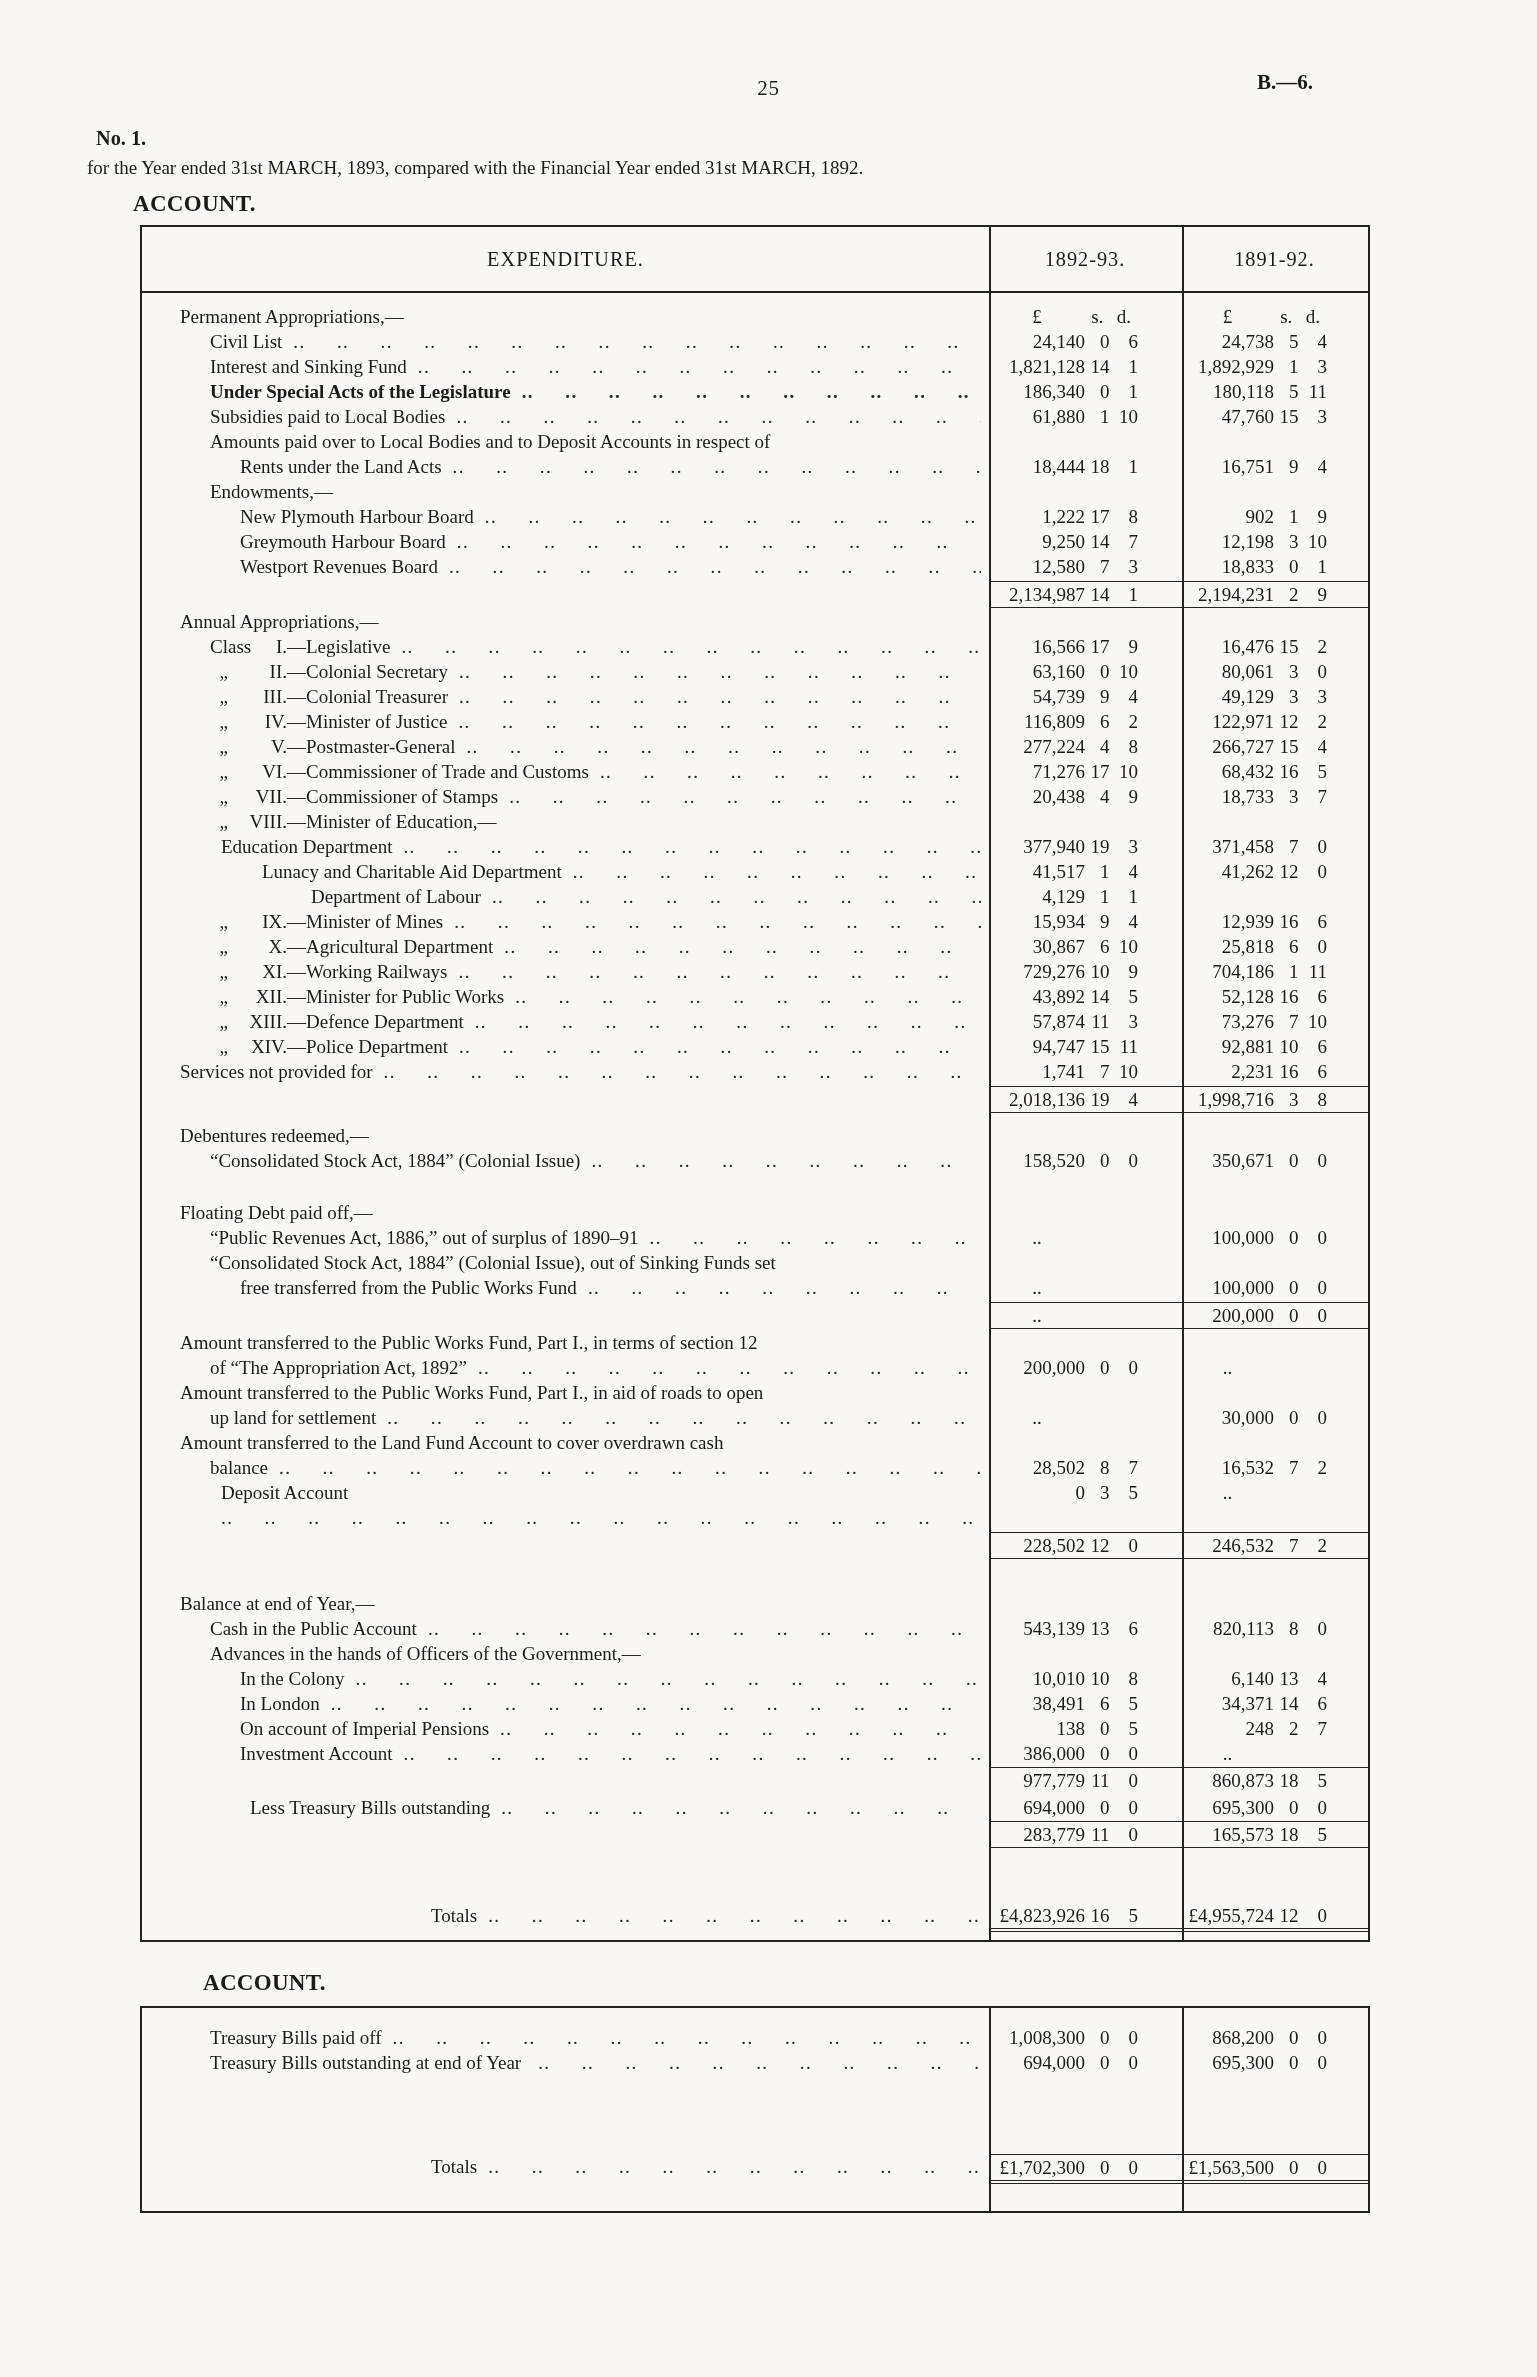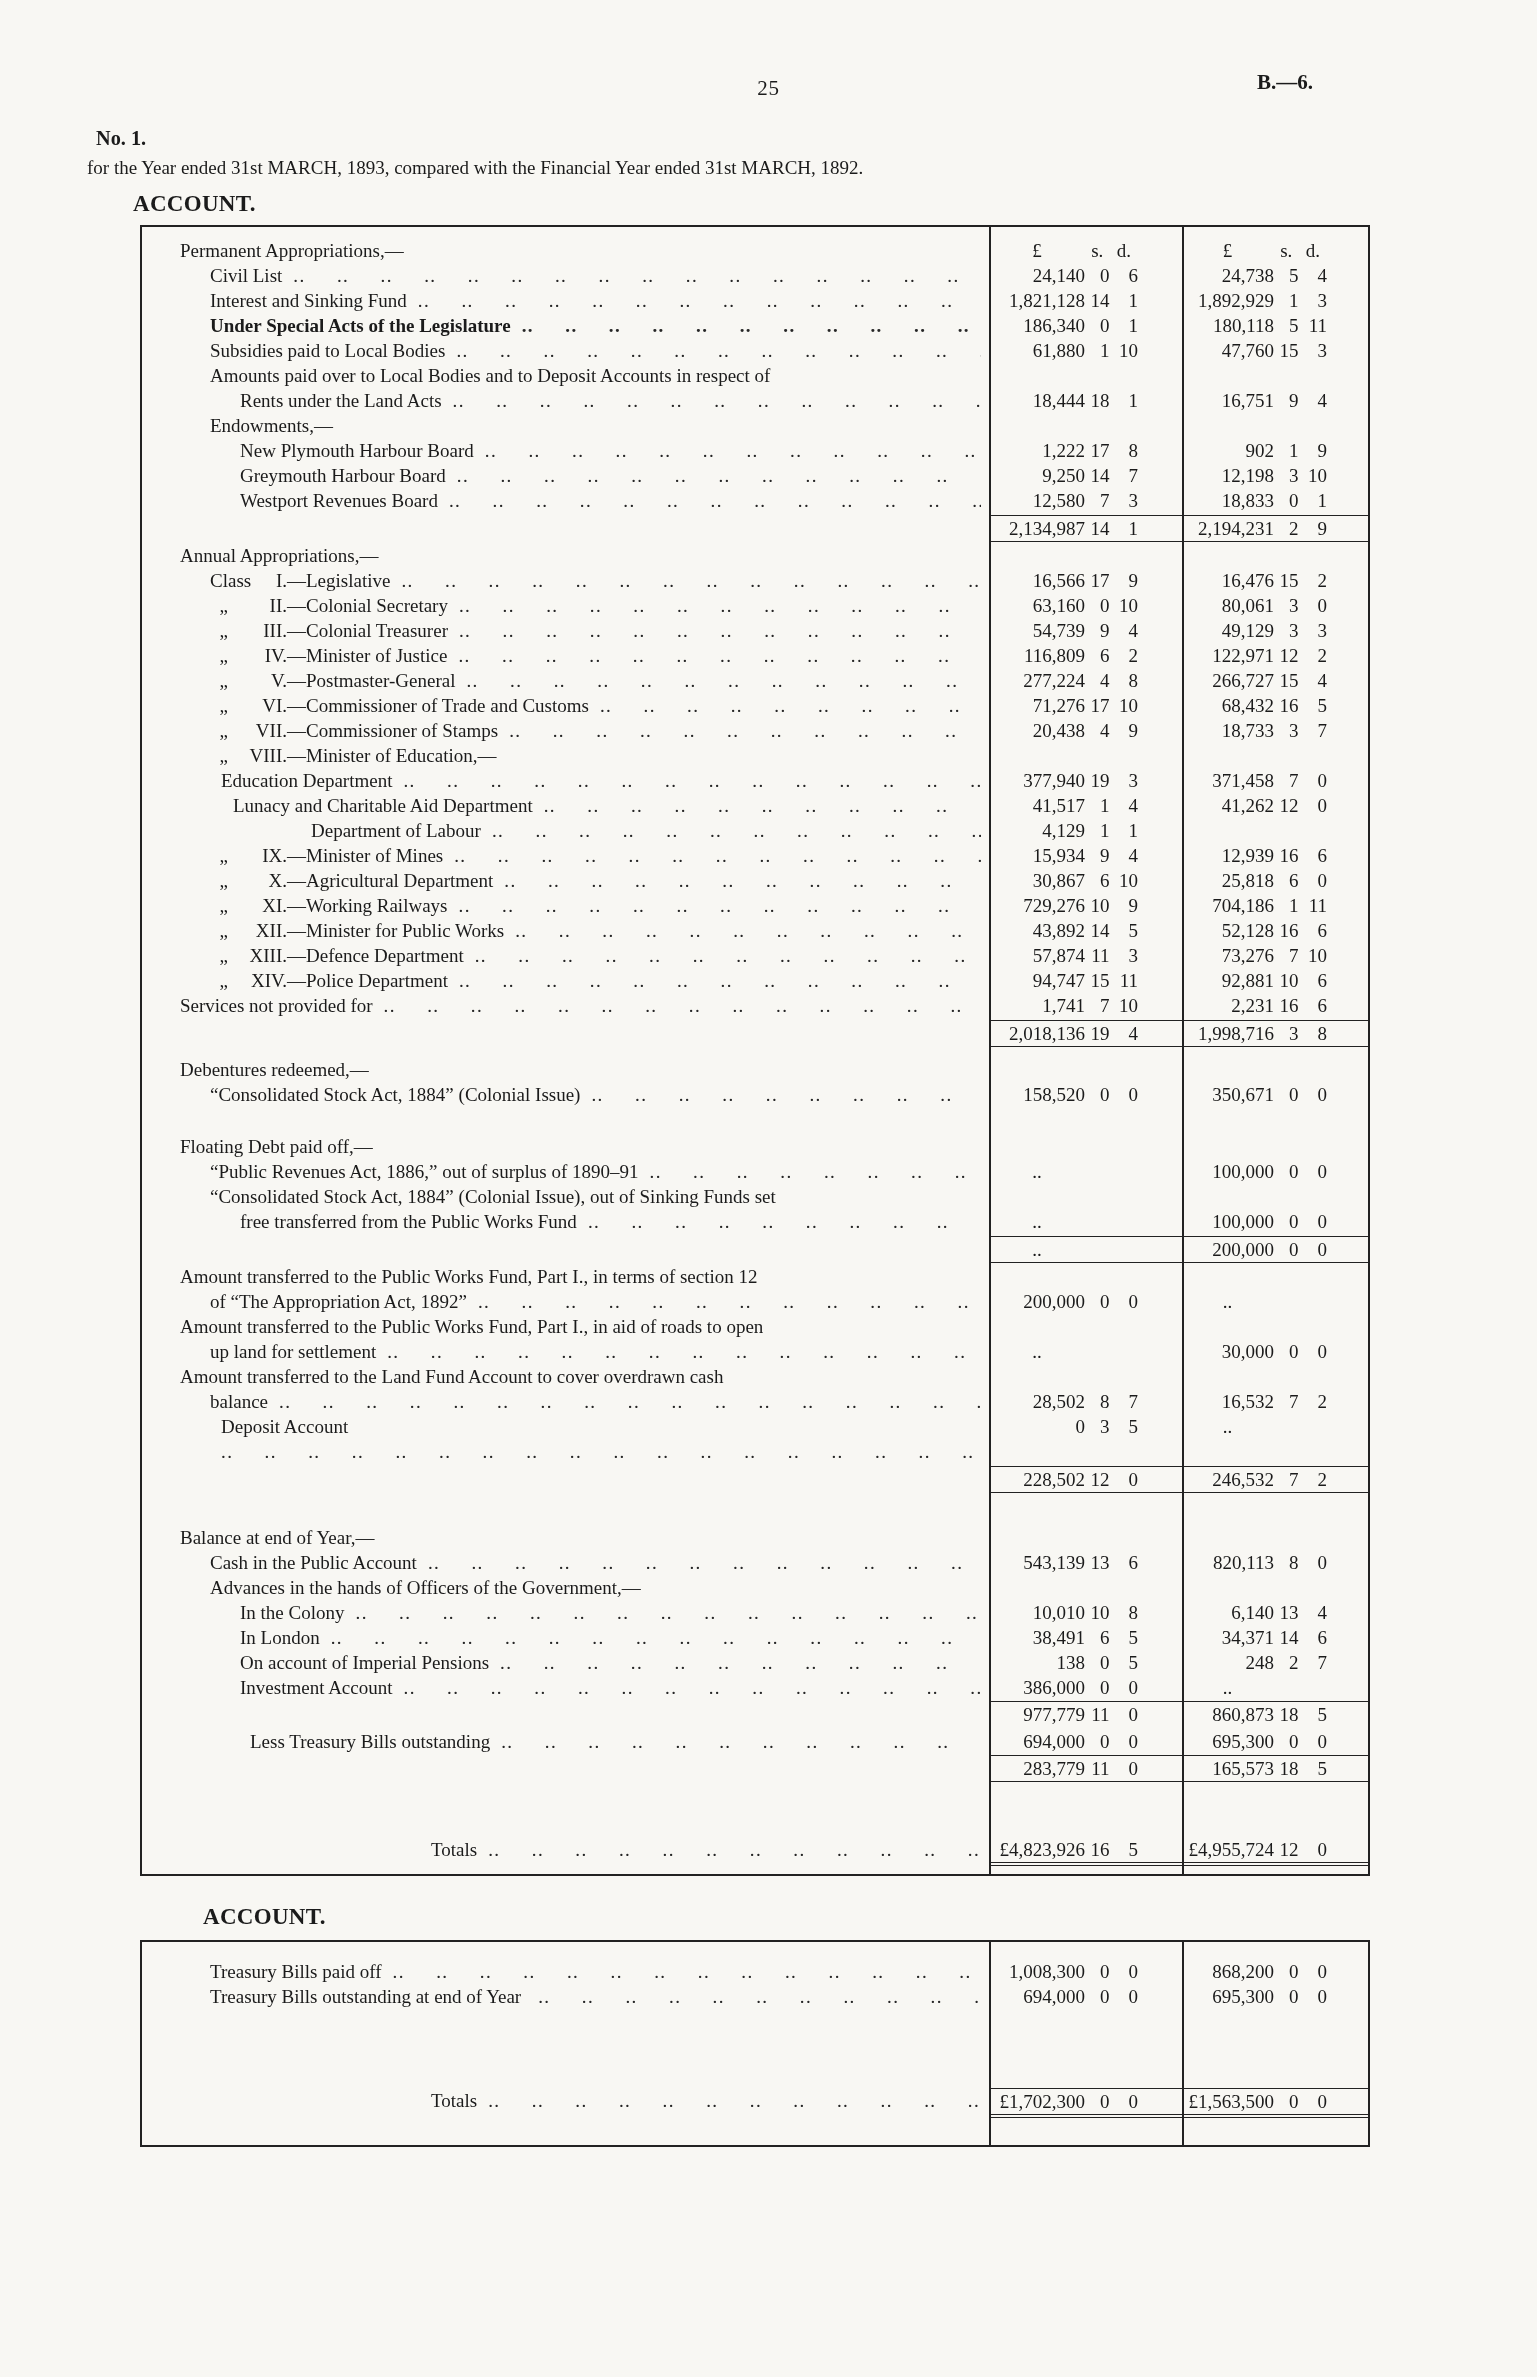--- a/index.html
+++ b/index.html
@@ -59,20 +59,27 @@
 <div class="topline">
   <div class="pagenum">25</div>
   <div class="docref">B.—6.</div>
 </div>
 
 <div class="no1">No. 1.</div>
 <div class="subtitle">for the Year ended 31st MARCH, 1893, compared with the Financial Year ended 31st MARCH, 1892.</div>
 <div class="acct acct1">ACCOUNT.</div>
 
 <div class="doc-table t1">
+  <div class="thead">
+    <div class="th desc">EXPENDITURE.</div>
+    <div class="th y1">1892-93.</div>
+    <div class="th y2">1891-92.</div>
+    <div class="vline vl1"></div>
+    <div class="vline vl2"></div>
+  </div>
   <div class="tbody">
     <div class="vline vl1"></div>
     <div class="vline vl2"></div>
   <div class="row cur">
         <div class="cell desc" style="padding-left: 38px;">
           <span class="lbl">Permanent Appropriations,—</span>
         </div>
         <div class="cell money m1">
           <span class="p">£</span>
           <span class="s">s.</span>
@@ -423,21 +430,21 @@
           <span class="s">19</span>
           <span class="d">3</span>
         </div>
         <div class="cell money m2">
           <span class="p">371,458</span>
           <span class="s">7</span>
           <span class="d">0</span>
         </div>
       </div>
       <div class="row">
-        <div class="cell desc" style="padding-left: 91px;">
+        <div class="cell desc" style="padding-left: 120px;">
           <span class="lbl">Lunacy and Charitable Aid Department</span>
           <span class="leader">..  ..  ..  ..  ..  ..  ..  ..  ..  ..  ..  ..  ..  ..  ..  ..  ..  ..  ..  ..  ..  ..  ..  ..  ..  ..  ..  ..</span>
         </div>
         <div class="cell money m1">
           <span class="p">41,517</span>
           <span class="s">1</span>
           <span class="d">4</span>
         </div>
         <div class="cell money m2">
           <span class="p">41,262</span>

